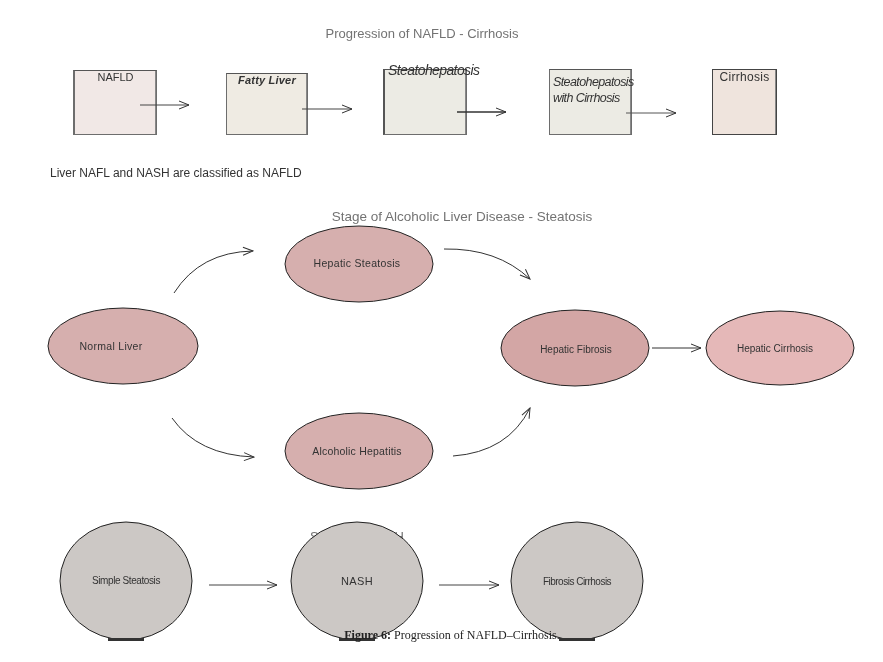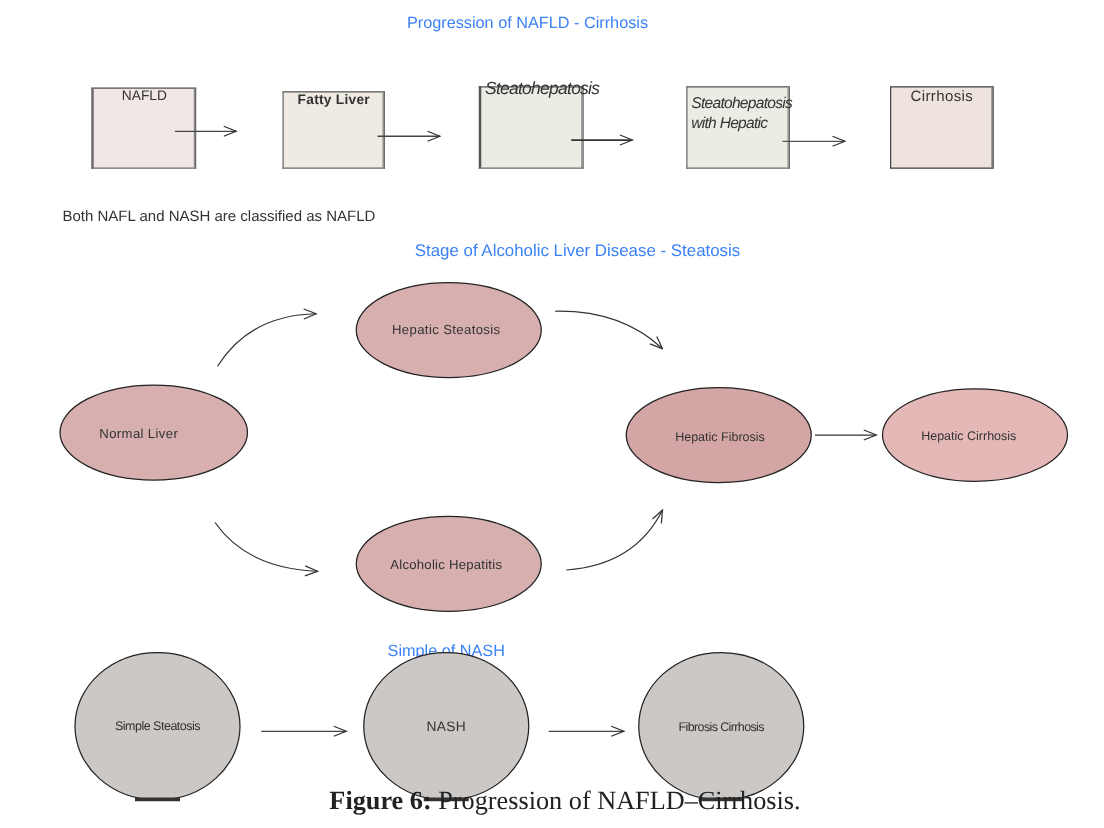--- a/index.html
+++ b/index.html
@@ -1,50 +1,50 @@
 <!DOCTYPE html>
 <html><head>
 <meta charset="utf-8">
 <style>
   html, body { margin: 0; padding: 0; background: #ffffff; }
   body { width: 883px; height: 662px; position: relative; overflow: hidden; font-family: "Liberation Sans", "DejaVu Sans", sans-serif; color: #222; }
   .abs { position: absolute; }
-  .title { font-size: 13px; color: #3b82f6; white-space: nowrap; transform: translateX(-50%); }
+  .title { font-size: 13px; color: #737373; white-space: nowrap; transform: translateX(-50%); margin-top: 16px; }
   .box { position: absolute; box-sizing: border-box; border: 1px solid #6d6d6d; border-top-color: #555; display: flex; justify-content: center; text-align: center; font-size: 11px; color: #333; box-shadow: -1px 0 0 #888 inset; margin-left: 25px; }
   .box.narrow { font-family: "Liberation Sans Narrow", "Liberation Sans", sans-serif; font-size: 13px; letter-spacing: -0.6px; justify-content: flex-start; text-align: left; padding-left: 3px; font-style: italic; }
   .note { font-size: 12px; color: #333; white-space: nowrap; }
   svg#diagram { position: absolute; left: 0; top: 0; }
-  .caption { font-family: "Liberation Serif", "DejaVu Serif", serif; font-size: 21px; color: #222; white-space: nowrap; transform: translateX(-50%); }
+  .caption { font-family: "Liberation Serif", "DejaVu Serif", serif; font-size: 12px; color: #222; white-space: nowrap; transform: translateX(-50%); }
   .caption b { font-weight: bold; }
 </style>
 </head>
 <body>
 
 <div class="abs title" style="left:422px; top:10px;">Progression of NAFLD - Cirrhosis</div>
 
 <div class="box" style="left: 48px; top: 70px; width: 84px; height: 65px; border-left: 2px solid rgb(109, 109, 109); background: rgb(241, 232, 230);">
   <span>NAFLD</span>
 </div>
-<div class="box" style="left: 201px; top: 73px; width: 82px; height: 62px; background: rgb(239, 235, 227);">
+<div class="box" style="left: 201px; top: 73px; width: 82px; height: 62px; background: rgb(239, 235, 227); font-style: italic;">
   <span style="font-weight:bold; letter-spacing:0.2px;">Fatty Liver</span>
 </div>
 <div class="box narrow" style="left: 358px; top: 69px; width: 84px; height: 66px; border-left: 2px solid rgb(85, 85, 85); background: rgb(236, 235, 228);">
   <span style="margin-top:-8px; font-size:14px;">Steatohepatosis</span>
 </div>
 <div class="box narrow" style="left: 524px; top: 69px; width: 83px; height: 66px; font-size: 12.5px; line-height: 16px; background: rgb(236, 235, 228);">
   <span style="display:block; margin-top:4px;">
     <span style="display:block;">Steatohepatosis</span>
-    <span style="display:block;">with Hepatic</span>
+    <span style="display:block;">with Cirrhosis</span>
   </span>
 </div>
-<div class="box" style="left: 687px; top: 69px; width: 83px; height: 66px; border: 1px solid rgb(68, 68, 68); font-size: 12px; background: rgb(239, 228, 221);">
+<div class="box" style="left: 687px; top: 69px; width: 65px; height: 66px; border: 1px solid rgb(68, 68, 68); font-size: 12px; background: rgb(239, 228, 221);">
   <span style="letter-spacing:0.3px;">Cirrhosis</span>
 </div>
 
-<div class="abs note" style="left:50px; top:166px;">Both  NAFL and NASH are classified as NAFLD</div>
+<div class="abs note" style="left:50px; top:166px;">Liver  NAFL and NASH are classified as NAFLD</div>
 
 <div class="abs title" style="left:462px; top:193px; font-size:13.5px;">Stage of Alcoholic Liver Disease - Steatosis</div>
 
 <div class="abs title" style="left:357px; top:513px; font-size:13px;">Simple of NASH</div>
 
 <svg id="diagram" width="883" height="662" viewBox="0 0 883 662">
   <defs>
     <marker id="arrowhead" markerWidth="12" markerHeight="10" refX="11" refY="5" orient="auto" markerUnits="userSpaceOnUse">
       <path d="M1,1 L11,5 L1,9" fill="none" stroke="#333" stroke-width="1"></path>
     </marker>

